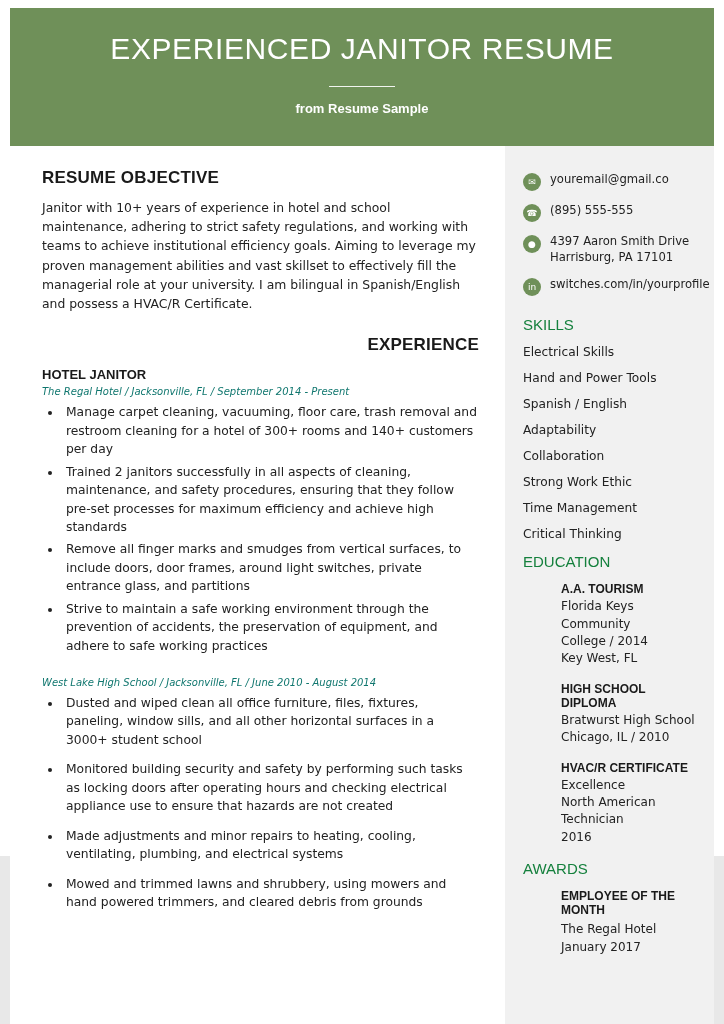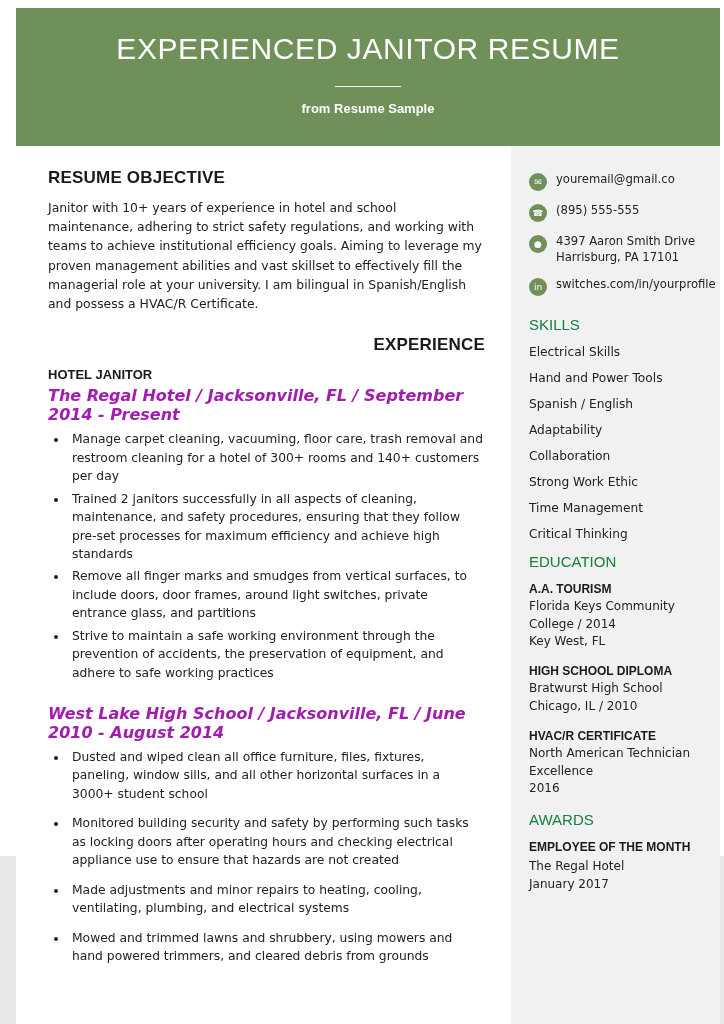--- a/index.html
+++ b/index.html
@@ -9,21 +9,21 @@
   }
   body {
     width: 724px; height: 1024px;
     font-family: "DejaVu Sans", sans-serif;
     overflow: hidden;
   }
   .page {
     position: relative;
     width: 724px; height: 856px;
     background: #ffffff;
-    padding: 8px 10px 0 16px;
+    padding: 8px 10px 0 10px;
   }
   .sheet {
     position: relative;
     width: 704px;
     height: 1016px;
     background: #ffffff;
     overflow: hidden;
   }
 
   
@@ -90,25 +90,24 @@
   h2.section.exp { margin-top: 4px; margin-bottom: 12px; text-align: right; }
 
   .job-title {
     font-family: "Liberation Sans", sans-serif;
     font-size: 13px;
     font-weight: bold;
     color: #1a1a1a;
     margin: 0 0 4px 0;
   }
   .job-meta {
-    font-size: 16px;
+    font-size: 10px;
     font-style: italic;
-    color: #a21caf;
+    color: #0f766e;
     margin: 0 0 6px 0;
-    font-weight: bold;
   }
   ul.bullets {
     margin: 0 0 20px 0;
     padding-left: 20px;
   }
   ul.bullets li {
     font-size: 12.3px;
     line-height: 1.5;
     color: #222;
     margin-bottom: 4px;
@@ -148,21 +147,21 @@
     font-size: 15px;
     font-weight: normal;
     color: #15803d;
     margin: 4px 0 12px 0;
   }
   .skill {
     font-size: 12.2px;
     color: #222;
     margin-bottom: 12px;
   }
-  .edu-block { margin-bottom: 14px; }
+  .edu-block { margin-bottom: 14px; margin-left: 38px; }
   .edu-title {
     font-family: "Liberation Sans", sans-serif;
     font-size: 12px;
     font-weight: bold;
     color: #1a1a1a;
     margin-bottom: 2px;
   }
   .edu-line {
     font-size: 12px;
     color: #222;
@@ -269,22 +268,22 @@
             <div class="edu-line">College  /  2014</div>
             <div class="edu-line">Key West, FL</div>
           </div>
           <div class="edu-block">
             <div class="edu-title">HIGH SCHOOL DIPLOMA</div>
             <div class="edu-line">Bratwurst High School</div>
             <div class="edu-line">Chicago, IL  /  2010</div>
           </div>
           <div class="edu-block">
             <div class="edu-title">HVAC/R CERTIFICATE</div>
+            <div class="edu-line">Excellence</div>
             <div class="edu-line">North American Technician</div>
-            <div class="edu-line">Excellence</div>
             <div class="edu-line">2016</div>
           </div>
         </div>
 
         <h2 class="rsection awards">AWARDS</h2>
         <div>
           <div class="edu-block">
             <div class="award-title">EMPLOYEE OF THE MONTH</div>
             <div class="award-line">The Regal Hotel</div>
             <div class="award-line">January 2017</div>

